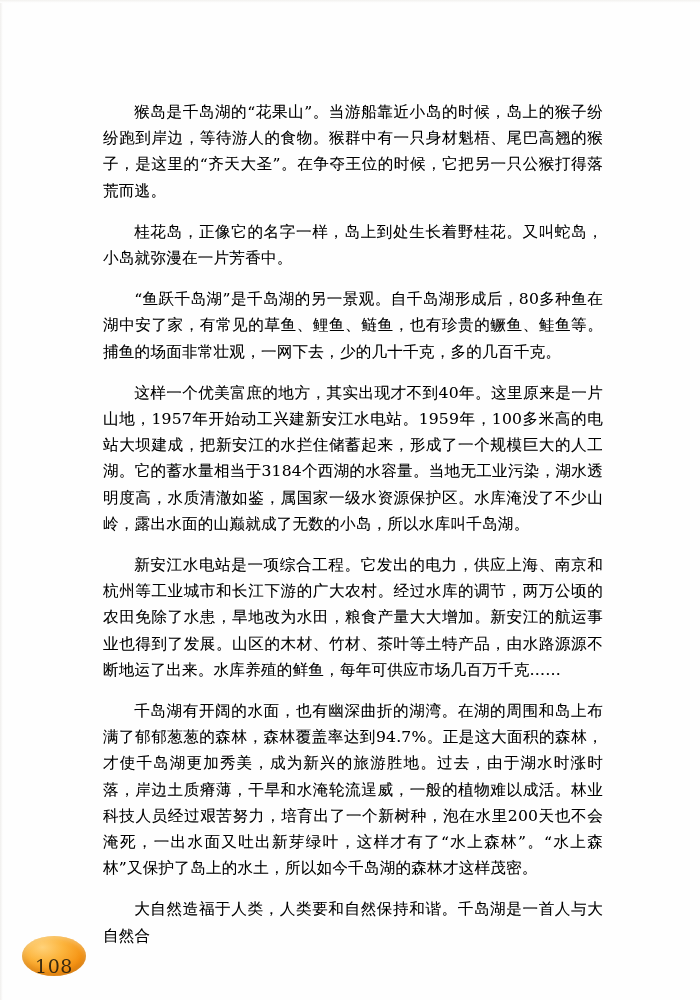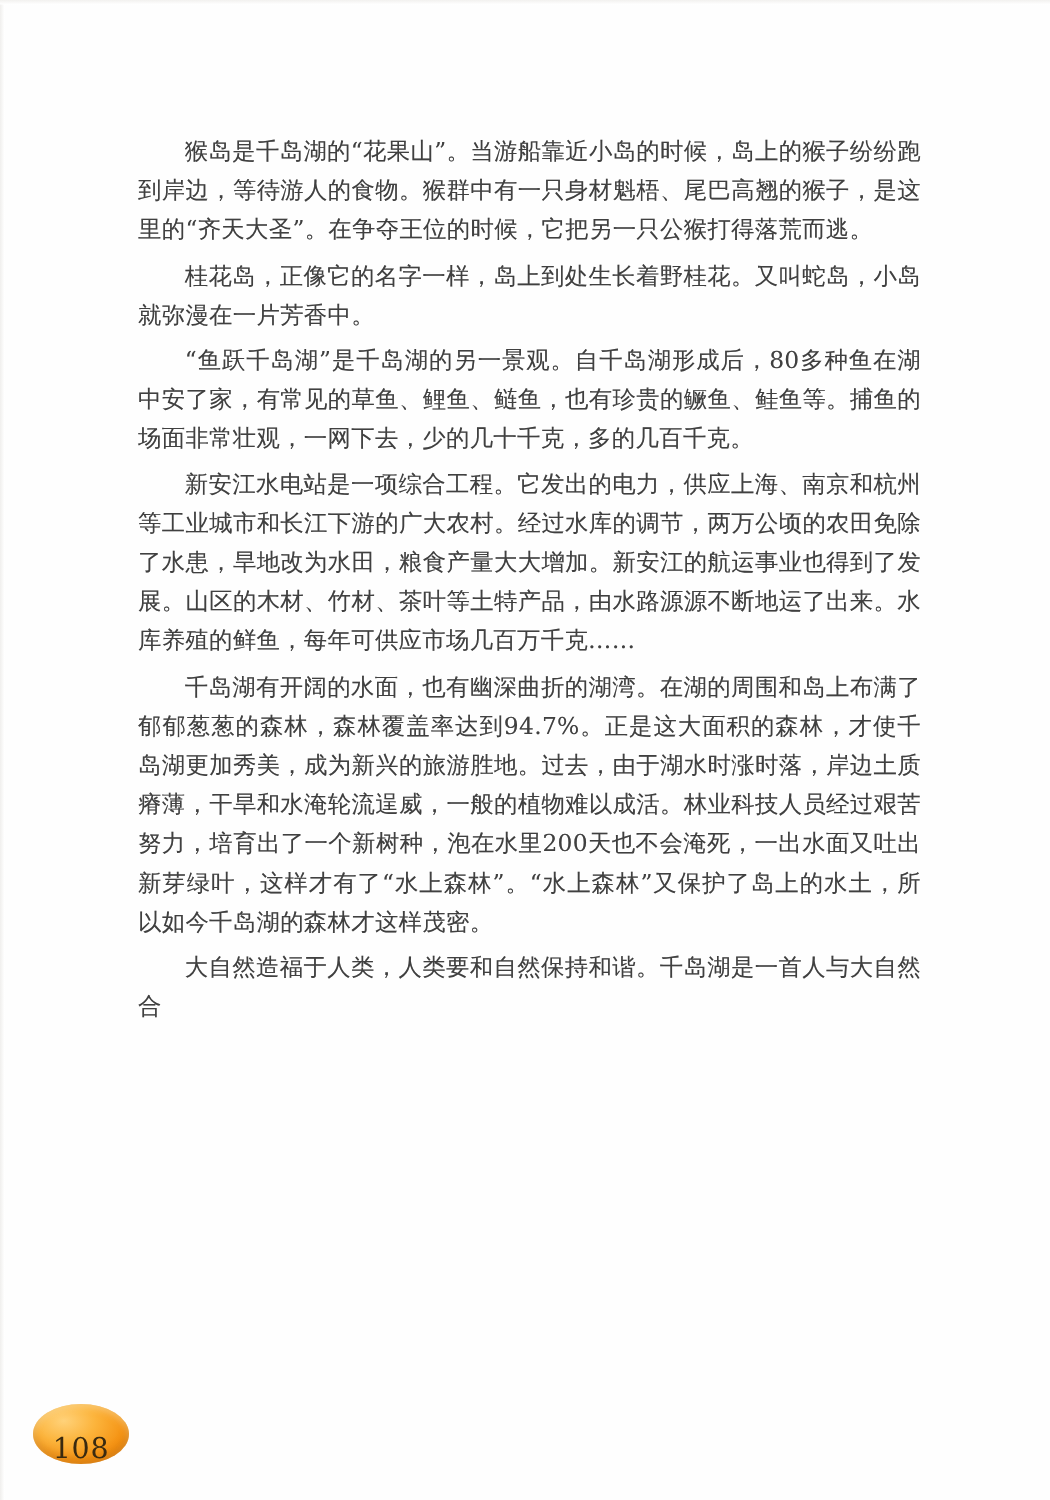--- a/index.html
+++ b/index.html
@@ -41,24 +41,24 @@
   }
 
   .text-body {
     position: absolute;
     left: 88px;
     top: 84px;
     width: 530px;
   }
 
   .para {
-    margin: 4px;
+    margin: 15px;
     font-size: 15.6px;
     line-height: 26.2px;
-    color: #404040;
+    color: #000000;
     text-align: justify;
     text-justify: inter-ideograph;
     text-indent: 2em;
     letter-spacing: 0.2px;
     font-family: "DejaVu Serif", "Liberation Serif", serif;
     text-shadow: 0 0 0.4px rgba(60,60,60,0.35);
   }
 
   
   .page-number-badge {
@@ -92,20 +92,21 @@
 
 <div class="page">
 
   <div class="page-edge-left"></div>
   <div class="page-edge-top"></div>
 
   <div class="text-body">
     <p class="para">猴岛是千岛湖的“花果山”。当游船靠近小岛的时候，岛上的猴子纷纷跑到岸边，等待游人的食物。猴群中有一只身材魁梧、尾巴高翘的猴子，是这里的“齐天大圣”。在争夺王位的时候，它把另一只公猴打得落荒而逃。</p>
     <p class="para">桂花岛，正像它的名字一样，岛上到处生长着野桂花。又叫蛇岛，小岛就弥漫在一片芳香中。</p>
     <p class="para">“鱼跃千岛湖”是千岛湖的另一景观。自千岛湖形成后，80多种鱼在湖中安了家，有常见的草鱼、鲤鱼、鲢鱼，也有珍贵的鳜鱼、鲑鱼等。捕鱼的场面非常壮观，一网下去，少的几十千克，多的几百千克。</p>
+    <p class="para">这样一个优美富庶的地方，其实出现才不到40年。这里原来是一片山地，1957年开始动工兴建新安江水电站。1959年，100多米高的电站大坝建成，把新安江的水拦住储蓄起来，形成了一个规模巨大的人工湖。它的蓄水量相当于3184个西湖的水容量。当地无工业污染，湖水透明度高，水质清澈如鉴，属国家一级水资源保护区。水库淹没了不少山岭，露出水面的山巅就成了无数的小岛，所以水库叫千岛湖。</p>
     <p class="para">新安江水电站是一项综合工程。它发出的电力，供应上海、南京和杭州等工业城市和长江下游的广大农村。经过水库的调节，两万公顷的农田免除了水患，旱地改为水田，粮食产量大大增加。新安江的航运事业也得到了发展。山区的木材、竹材、茶叶等土特产品，由水路源源不断地运了出来。水库养殖的鲜鱼，每年可供应市场几百万千克……</p>
     <p class="para">千岛湖有开阔的水面，也有幽深曲折的湖湾。在湖的周围和岛上布满了郁郁葱葱的森林，森林覆盖率达到94.7%。正是这大面积的森林，才使千岛湖更加秀美，成为新兴的旅游胜地。过去，由于湖水时涨时落，岸边土质瘠薄，干旱和水淹轮流逞威，一般的植物难以成活。林业科技人员经过艰苦努力，培育出了一个新树种，泡在水里200天也不会淹死，一出水面又吐出新芽绿叶，这样才有了“水上森林”。“水上森林”又保护了岛上的水土，所以如今千岛湖的森林才这样茂密。</p>
     <p class="para">大自然造福于人类，人类要和自然保持和谐。千岛湖是一首人与大自然合</p>
   </div>
 
   <div class="page-number-badge">
     <span class="page-number-text">108</span>
   </div>
 
 </div>

